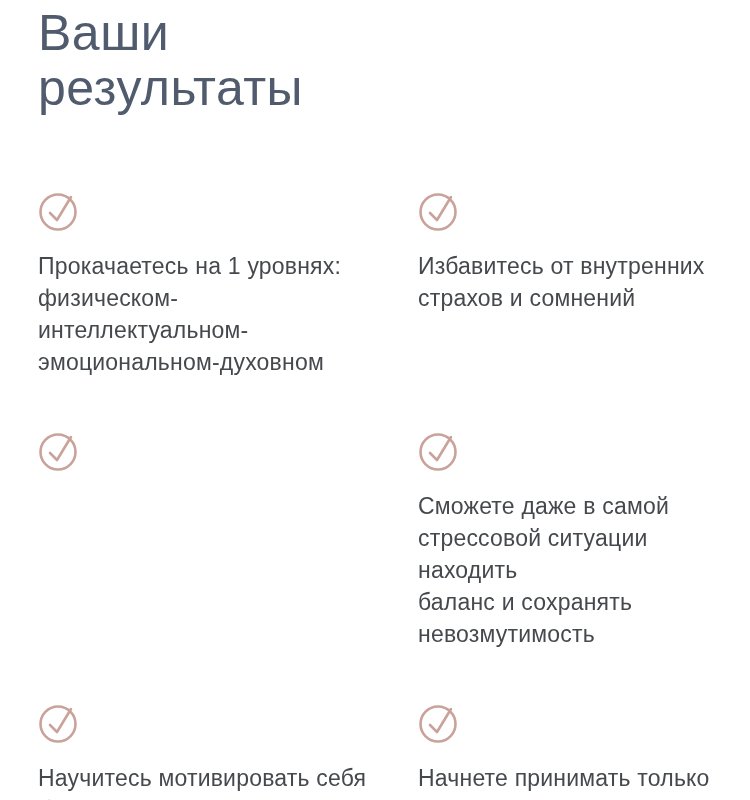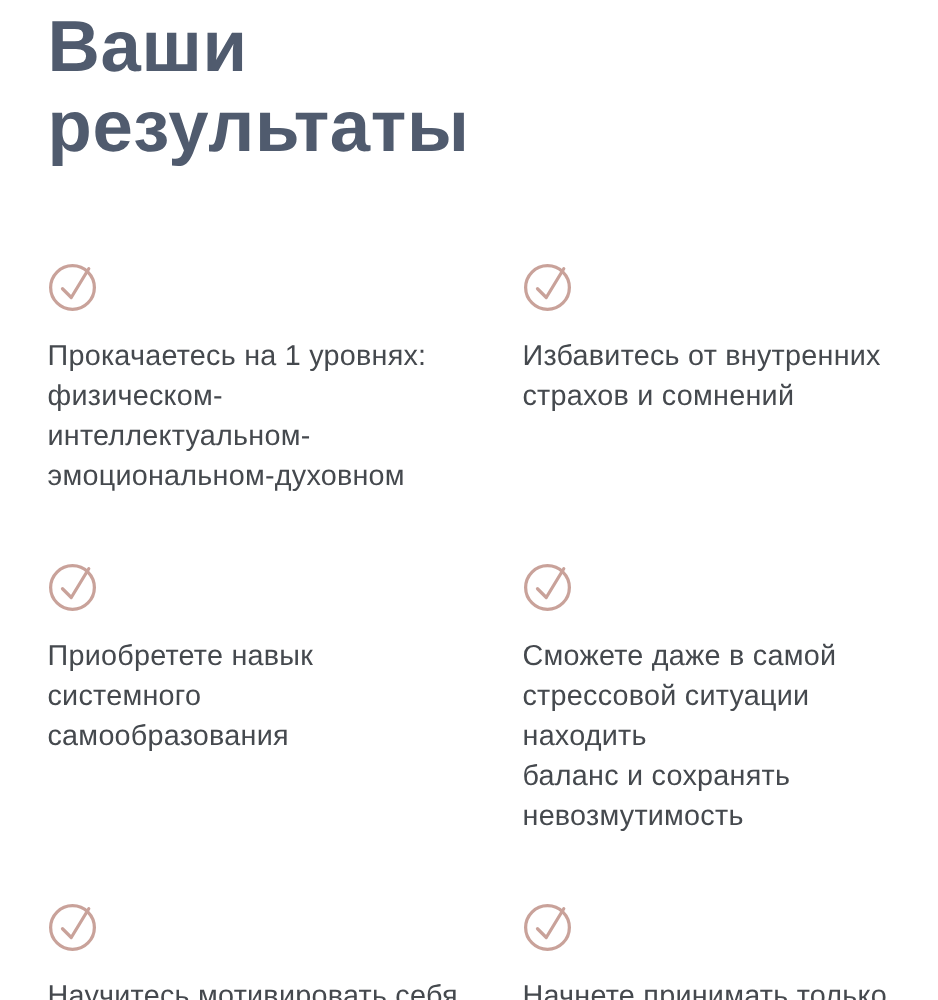--- a/index.html
+++ b/index.html
@@ -11,22 +11,22 @@
   *{margin:0;padding:0;box-sizing:border-box;}
   html,body{background:var(--bg);}
   body{
     width:750px;height:800px;overflow:hidden;
     font-family:"Liberation Sans","DejaVu Sans",sans-serif;
   }
   .page{
     padding:6px 0 0 38px;
   }
   .page-title{
-    font-size:58px;
-    font-weight:700;
+    font-size:50px;
+    font-weight:400;
     line-height:1.1;
     letter-spacing:0.5px;
     color:var(--heading);
     white-space:pre-line;
     max-width:400px;
   }
   .results-grid{
     margin-top:72px;
     display:grid;
     grid-template-columns:334px 334px;
@@ -81,22 +81,20 @@
 страхов и сомнений</p>
     </div>
 
     <div class="result-item">
       <span class="check-icon">
         <svg viewBox="0 0 44 44" fill="none" stroke="currentColor" stroke-width="2.6" stroke-linecap="round" stroke-linejoin="round">
           <circle cx="20" cy="24" r="17.5"></circle>
           <path d="M12 25 L19 32 L33 9"></path>
         </svg>
       </span>
-      <p class="result-text">Приобретете навык системного
-самообразования</p>
     </div>
 
     <div class="result-item">
       <span class="check-icon">
         <svg viewBox="0 0 44 44" fill="none" stroke="currentColor" stroke-width="2.6" stroke-linecap="round" stroke-linejoin="round">
           <circle cx="20" cy="24" r="17.5"></circle>
           <path d="M12 25 L19 32 L33 9"></path>
         </svg>
       </span>
       <p class="result-text">Сможете даже в самой

